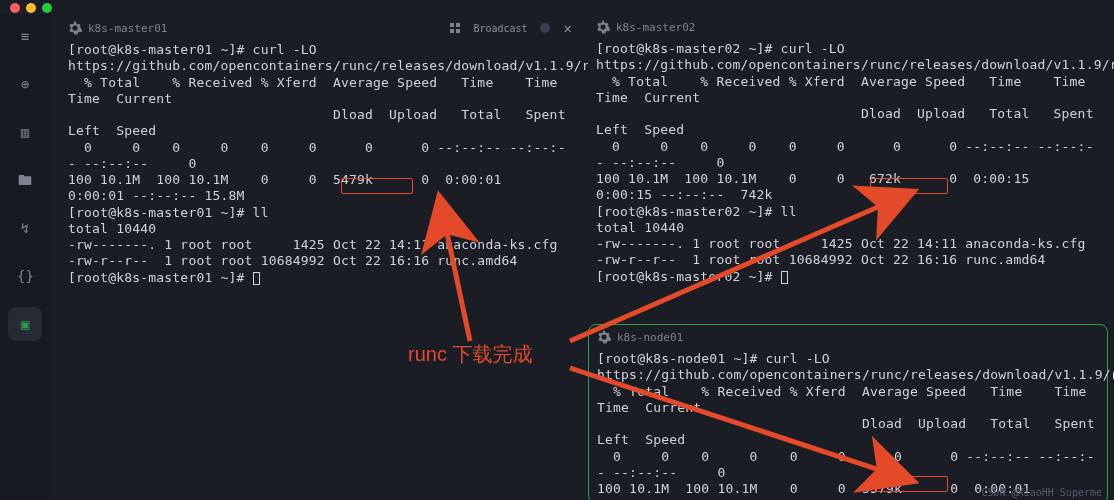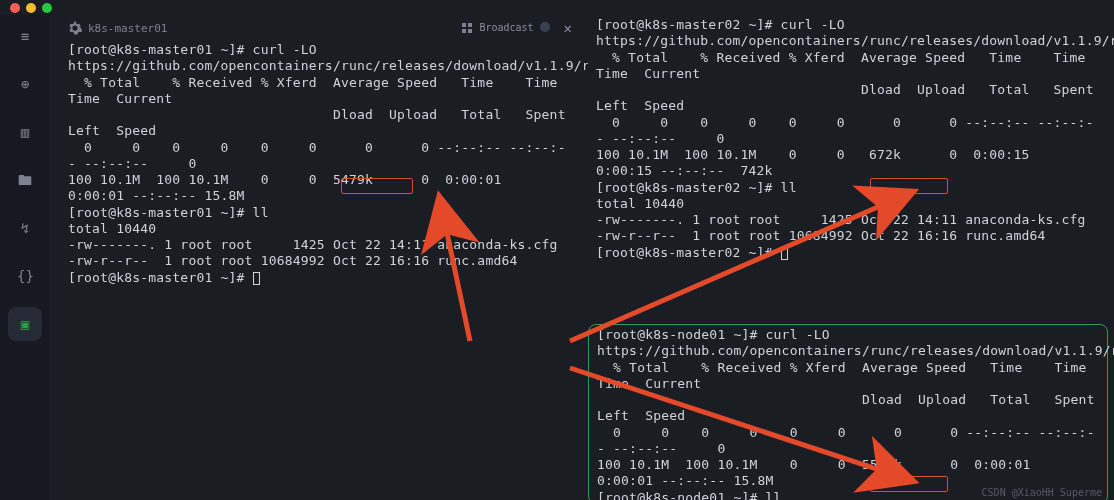--- a/index.html
+++ b/index.html
@@ -70,22 +70,22 @@
   align-items: center;
   padding: 0 8px;
   gap: 6px;
   color: #7d828e;
 }
 .pane-header .gear { width:14px; height:14px; }
 .pane-header .title { font-size: 11px; }
 .spacer { flex: 1; }
 .broadcast {
   display: flex;
-  align-items: flex-start;
-  gap: 6px;
+  align-items: center;
+  gap: 12px;
   font-size: 10px;
   color: #8a8f9c;
 }
 .broadcast .pill { width:10px; height:10px; border-radius:50%; background:#3b4050; }
 .close-x { color:#8a8f9c; font-size:14px; margin-left:8px; cursor:pointer; }
 
 .term {
   padding: 2px 8px 8px 8px;
   color: #cfd3da;
   line-height: 1.25;
@@ -188,49 +188,62 @@
   0     0    0     0    0     0      0      0 --:--:-- --:--:-- --:--:--     0
 100 10.1M  100 10.1M    0     0  5479k      0  0:00:01  0:00:01 --:--:-- 15.8M
 [root@k8s-master01 ~]# ll
 total 10440
 -rw-------. 1 root root     1425 Oct 22 14:11 anaconda-ks.cfg
 -rw-r--r--  1 root root 10684992 Oct 22 16:16 runc.amd64
 [root@k8s-master01 ~]# </span><span class="cursor"></span></div>
     </div>
 
     <div class="pane p2">
+      <div class="pane-header">
+        <svg class="gear" viewBox="0 0 16 16" fill="#7d828e">
+            <path d="M8 5a3 3 0 100 6 3 3 0 000-6zm7 3a7 7 0 01-.1 1.1l1.6 1.2-1.5 2.6-1.9-.6a6 6 0 01-1.9 1.1l-.3 2H7.1l-.3-2a6 6 0 01-1.9-1.1l-1.9.6L1.5 10.3 3.1 9.1A7 7 0 013 8a7 7 0 01.1-1.1L1.5 5.7 3 3.1l1.9.6A6 6 0 016.8 2.6l.3-2h1.8l.3 2a6 6 0 011.9 1.1l1.9-.6 1.5 2.6-1.6 1.2A7 7 0 0115 8z"></path>
+          </svg>
+        <span class="title">k8s-master02</span>
+      </div>
       <div class="term"><span>[root@k8s-master02 ~]# curl -LO https://github.com/opencontainers/runc/releases/download/v1.1.9/runc.amd64
   % Total    % Received % Xferd  Average Speed   Time    Time     Time  Current
                                  Dload  Upload   Total   Spent    Left  Speed
   0     0    0     0    0     0      0      0 --:--:-- --:--:-- --:--:--     0
 100 10.1M  100 10.1M    0     0   672k      0  0:00:15  0:00:15 --:--:--  742k
 [root@k8s-master02 ~]# ll
 total 10440
 -rw-------. 1 root root     1425 Oct 22 14:11 anaconda-ks.cfg
 -rw-r--r--  1 root root 10684992 Oct 22 16:16 runc.amd64
 [root@k8s-master02 ~]# </span><span class="cursor"></span></div>
     </div>
 
     <div class="pane p3">
+      <div class="pane-header">
+        <svg class="gear" viewBox="0 0 16 16" fill="#7d828e">
+            <path d="M8 5a3 3 0 100 6 3 3 0 000-6zm7 3a7 7 0 01-.1 1.1l1.6 1.2-1.5 2.6-1.9-.6a6 6 0 01-1.9 1.1l-.3 2H7.1l-.3-2a6 6 0 01-1.9-1.1l-1.9.6L1.5 10.3 3.1 9.1A7 7 0 013 8a7 7 0 01.1-1.1L1.5 5.7 3 3.1l1.9.6A6 6 0 016.8 2.6l.3-2h1.8l.3 2a6 6 0 011.9 1.1l1.9-.6 1.5 2.6-1.6 1.2A7 7 0 0115 8z"></path>
+          </svg>
+        <span class="title">k8s-node01</span>
+      </div>
       <div class="term"><span>[root@k8s-node01 ~]# curl -LO https://github.com/opencontainers/runc/releases/download/v1.1.9/runc.amd64
   % Total    % Received % Xferd  Average Speed   Time    Time     Time  Current
                                  Dload  Upload   Total   Spent    Left  Speed
   0     0    0     0    0     0      0      0 --:--:-- --:--:-- --:--:--     0
 100 10.1M  100 10.1M    0     0  5579k      0  0:00:01  0:00:01 --:--:-- 15.8M
 [root@k8s-node01 ~]# ll
 total 10440
 -rw-------. 1 root root     1425 Oct 22 14 1 anaconda-ks.cfg
 -rw-r--r--  1 root root 10684992 Oct 22 16:19 runc.amd64
 [root@k8s-node01 ~]# </span></div>
     </div>
 
     <div class="box" style="left:291px; top:163px; width:72px; height:16px;"></div>
     <div class="box" style="left:820px; top:163px; width:78px; height:16px;"></div>
     <div class="box" style="left:820px; top:461px; width:78px; height:16px;"></div>
 
+    <div class="label" style="left:358px; top:326px;">runc 下载完成</div>
 
     <svg class="arrow-svg">
       <defs>
         <marker id="ah" markerWidth="12" markerHeight="12" refX="10" refY="6" orient="auto">
           <path d="M0,0 L12,6 L0,12 L3,6 Z" fill="#e44a2a"></path>
         </marker>
       </defs>
       <line x1="370" y1="326" x2="340" y2="185" stroke="#e44a2a" stroke-width="5" marker-end="url(#ah)"></line>
       <line x1="470" y1="326" x2="810" y2="178" stroke="#e44a2a" stroke-width="5" marker-end="url(#ah)"></line>
       <line x1="470" y1="353" x2="810" y2="465" stroke="#e44a2a" stroke-width="5" marker-end="url(#ah)"></line>

